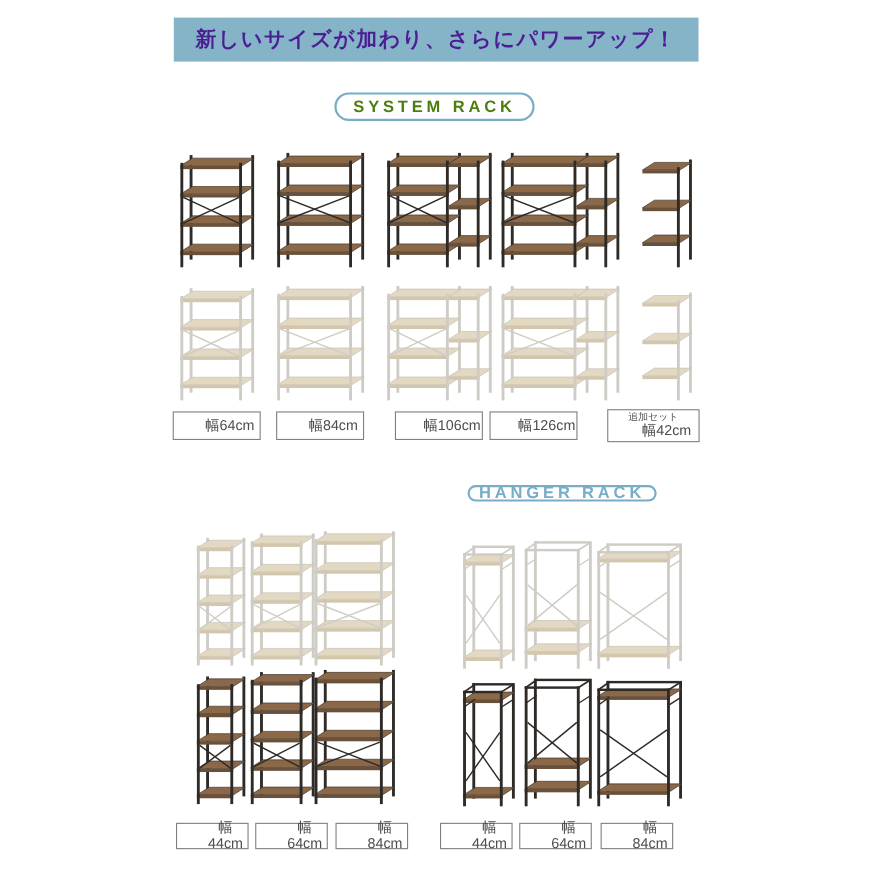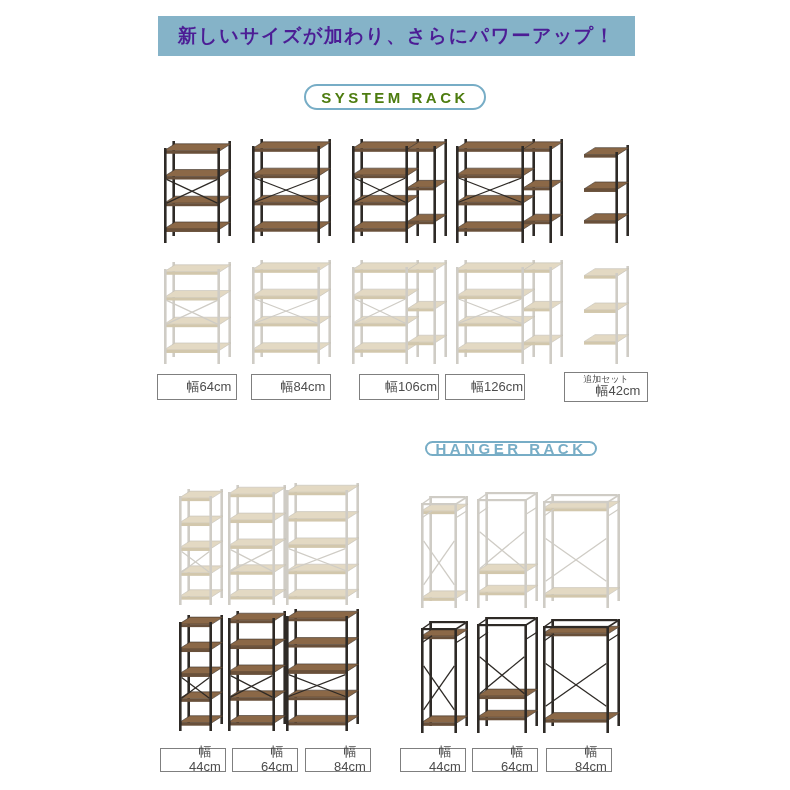--- a/index.html
+++ b/index.html
@@ -227,21 +227,21 @@
       <svg width="49" height="102" class="product-svg" style="left: 581.5px; top: 264px;">
         <rect x="44.4" y="2" width="2.6" height="91" fill="#cfccc5"></rect>
         <polygon points="2,11.64 36,11.64 47,4.640000000000001 13,4.640000000000001" fill="#e3d9c3" stroke="#c2bfb7" stroke-width="0.6"></polygon>
         <rect x="2" y="11.64" width="34" height="3" fill="#d2c7ac"></rect>
         <polygon points="2,45.96 36,45.96 47,38.96 13,38.96" fill="#e3d9c3" stroke="#c2bfb7" stroke-width="0.6"></polygon>
         <rect x="2" y="45.96" width="34" height="3" fill="#d2c7ac"></rect>
         <polygon points="2,77.64 36,77.64 47,70.64 13,70.64" fill="#e3d9c3" stroke="#c2bfb7" stroke-width="0.6"></polygon>
         <rect x="2" y="77.64" width="34" height="3" fill="#d2c7ac"></rect>
         <rect x="33.4" y="9" width="2.6" height="91" fill="#cfccc5"></rect>
       </svg>
-      <div class="plabel" style="left: 564px; top: 372px; width: 84px; height: 30px; border-color: rgb(127, 127, 127); color: rgb(77, 77, 77);">
+      <div class="plabel" style="left: 552px; top: 372px; width: 84px; height: 30px; border-color: rgb(127, 127, 127); color: rgb(77, 77, 77);">
         <div class="note">追加セット</div>
         <div class="main">幅42cm</div>
       </div>
       <svg width="48" height="120" class="product-svg" style="left: 177px; top: 487px;">
         <rect x="10.4" y="2" width="2.6" height="109" fill="#cfccc5"></rect>
         <rect x="43.4" y="2" width="2.6" height="109" fill="#cfccc5"></rect>
         <polygon points="2,11.120000000000001 35,11.120000000000001 46,4.120000000000001 13,4.120000000000001" fill="#e3d9c3" stroke="#c2bfb7" stroke-width="0.6"></polygon>
         <rect x="2" y="11.120000000000001" width="33" height="3" fill="#d2c7ac"></rect>
         <polygon points="2,36.03 35,36.03 46,29.03 13,29.03" fill="#e3d9c3" stroke="#c2bfb7" stroke-width="0.6"></polygon>
         <rect x="2" y="36.03" width="33" height="3" fill="#d2c7ac"></rect>

